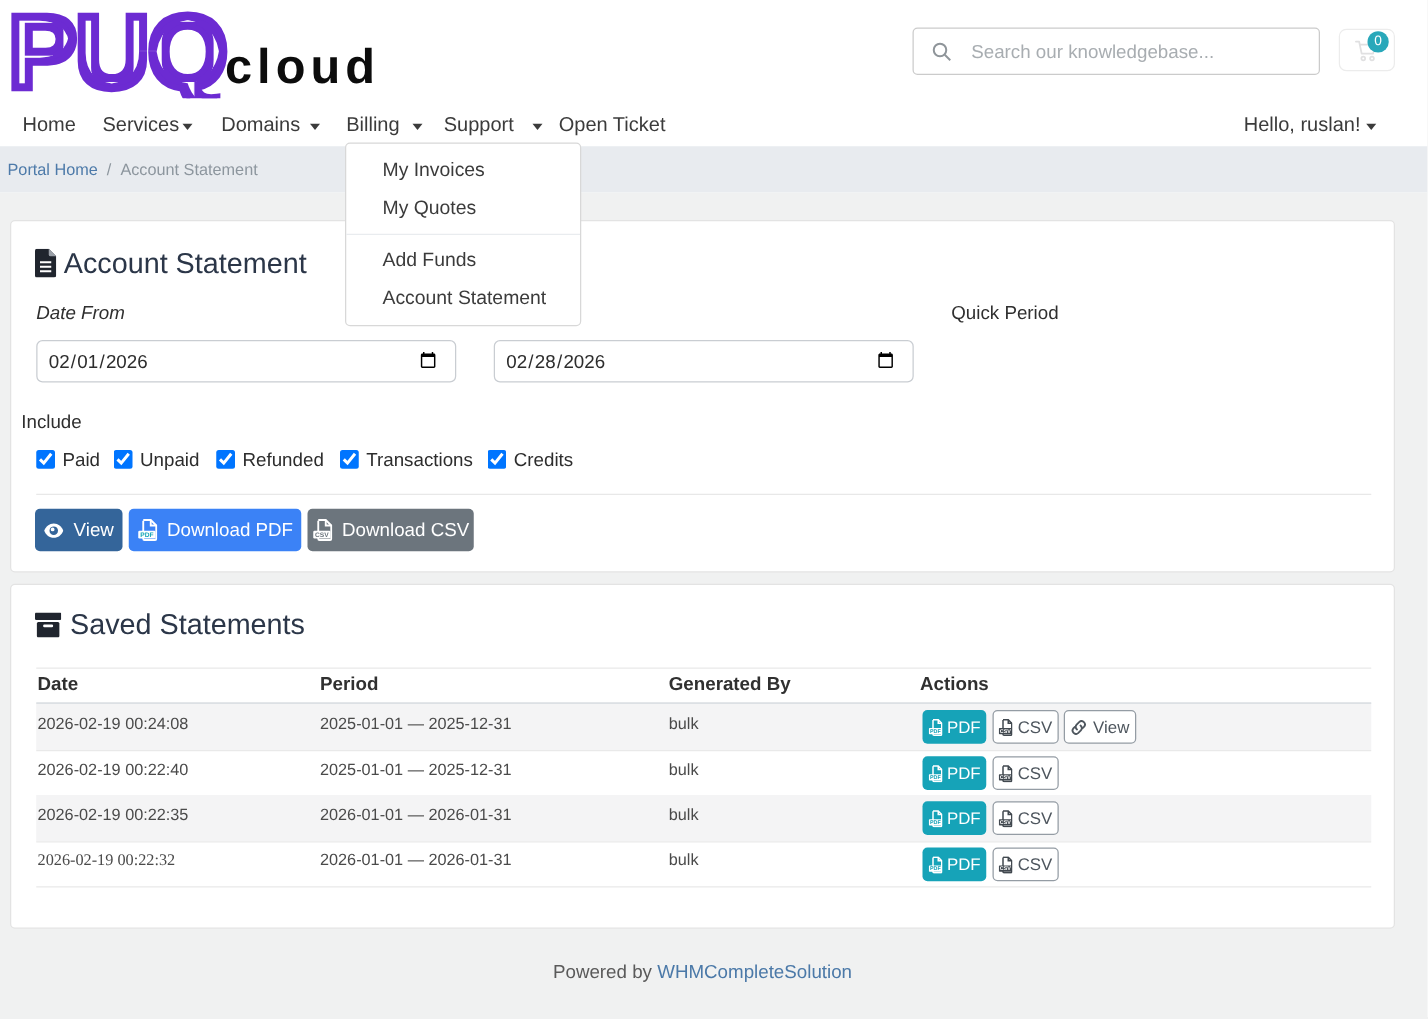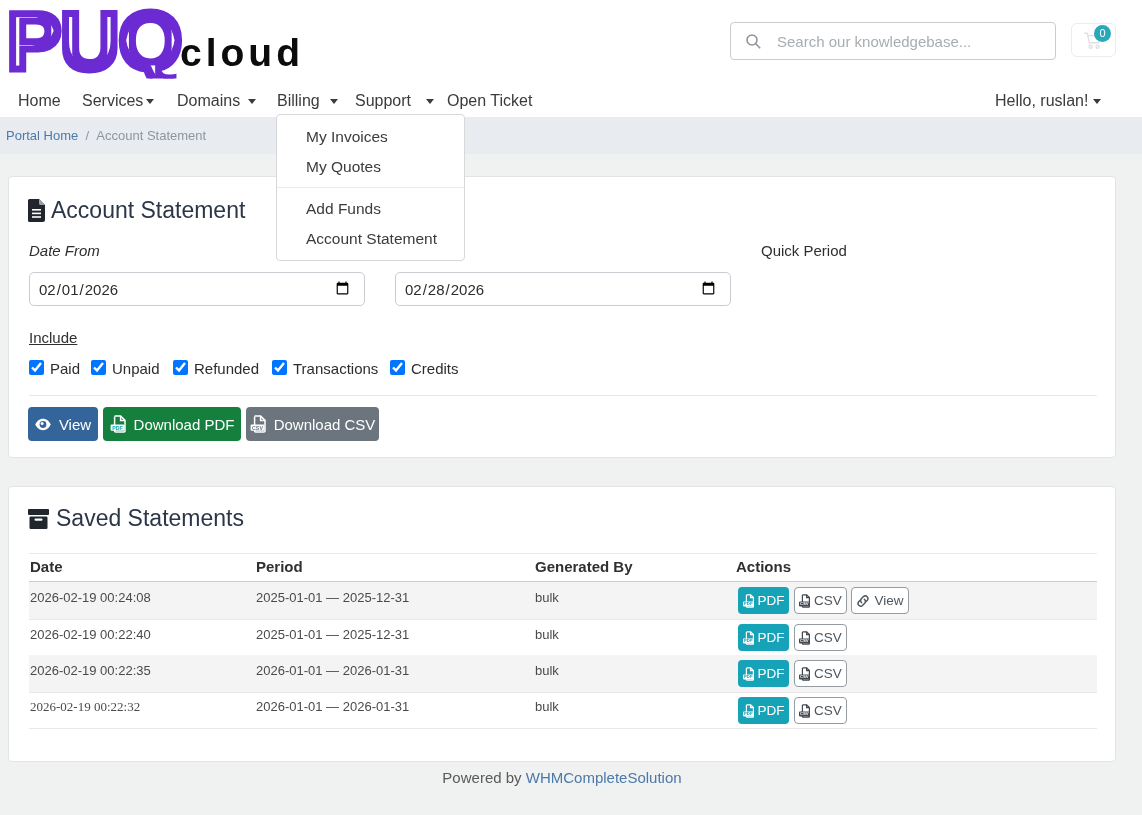--- a/index.html
+++ b/index.html
@@ -18,21 +18,21 @@
 .badge0 { position:absolute; left:1094px; top:25px; width:17px; height:17px; border-radius:50%; background:#29a8ba; color:#fff; font-size:11px; line-height:17px; text-align:center; }
 
 .nav-item { position:absolute; top:92px; font-size:16px; color:#3b3b3b; white-space:nowrap; }
 .caret { position:absolute; top:98.5px; width:0; height:0; border-left:4.5px solid transparent; border-right:4.5px solid transparent; border-top:5px solid #3b3b3b; }
 
 .crumb { position:absolute; left:6px; top:128px; font-size:13px; color:#8d969e; }
 .crumb .ph { color:#4d7aa9; }
 
 .card { position:absolute; left:8px; width:1108px; background:#fff; border:1px solid #e3e3e3; border-radius:4px; }
 .card1 { top:176px; height:282px; }
-.card2 { top:486px; height:276px; }
+.card2 { top:467px; height:276px; }
 .cardtitle { position:absolute; font-size:23px; color:#2b3648; white-space:nowrap; }
 .lbl { position:absolute; font-size:15px; color:#2f2f2f; }
 input.dt { position:absolute; width:336px; height:34px; border:1px solid #c9cdd2; border-radius:5px; font-family:"Liberation Sans",sans-serif; font-size:15px; color:#2d2d2d; padding:0 14px 0 8px; background:#fff; }
 input.dt::-webkit-calendar-picker-indicator { width:15px; height:16px; padding:0; margin:0; }
 
 .qp { position:absolute; left:750px; top:94px; display:flex; }
 .qp div { height:28px; line-height:26px; border:1px solid #8a939b; background:#fff; color:#4e585f; font-size:15px; text-align:center; margin-left:-1px; }
 .qp div:first-child { border-radius:4px 0 0 4px; margin-left:0; }
 .qp div:last-child { border-radius:0 4px 4px 0; }
 
@@ -127,21 +127,21 @@
       <rect x="4" y="17.2" width="9" height="1.6" fill="#fff"></rect>
     </svg>
     <div class="cardtitle" style="left:42px; top:20px;">Account Statement</div>
 
     <div class="lbl" style="left:20px; top:65px;font-style:italic;">Date From</div>
     <input class="dt" type="date" value="2026-02-01" style="left: 20px; top: 95px;">
     <input class="dt" type="date" value="2026-02-28" style="left: 386px; top: 95px;">
 
     <div class="lbl" style="left:752px; top:65px;">Quick Period</div>
 
-    <div class="lbl" style="left:20px; top:152px;text-decoration:underline;">Include</div>
+    <div class="lbl" style="left:8px; top:152px;">Include</div>
     <div class="ckgrp" style="left:20px;">
         <input type="checkbox" checked="" style="">
         <span>Paid</span>
       </div>
     <div class="ckgrp" style="left:82px;">
         <input type="checkbox" checked="" style="">
         <span>Unpaid</span>
       </div>
     <div class="ckgrp" style="left:164px;">
         <input type="checkbox" checked="" style="">
@@ -159,21 +159,21 @@
     <div class="hr1"></div>
 
     <div class="bbtn" style="left:19px; width:70px; background:#34659a;">
       <svg width="16" height="13" viewBox="0 0 16 13">
         <path d="M8 0.8 C11.5 0.8 14.3 3.1 15.6 6.5 C14.3 9.9 11.5 12.2 8 12.2 C4.5 12.2 1.7 9.9 0.4 6.5 C1.7 3.1 4.5 0.8 8 0.8 Z" fill="#fff"></path>
         <circle cx="8" cy="6.5" r="3.4" fill="#34659a"></circle>
         <circle cx="7.1" cy="5.5" r="1.5" fill="#fff"></circle>
       </svg>
       <span>View</span>
     </div>
-    <div class="bbtn" style="left:94px; width:138px; background:#15803d;">
+    <div class="bbtn" style="left:94px; width:138px; background:#3b82f6;">
       <svg width="16" height="18" viewBox="0 0 16 18">
         <path d="M4.6 1 H10.6 L15 5.4 V16 a1 1 0 0 1 -1 1 H5.6 a1 1 0 0 1 -1 -1 V1.5" fill="none" stroke="#fff" stroke-width="1.5"></path>
         <path d="M10.6 1 V5.4 H15" fill="none" stroke="#fff" stroke-width="1.5"></path>
         <rect x="0.6" y="9.6" width="13.8" height="6.2" rx="1" fill="#fff"></rect>
         <text x="7.5" y="14.7" font-size="5.3" font-weight="bold" fill="#17a6b8" text-anchor="middle" font-family="Liberation Sans">PDF</text>
       </svg>
       <span>Download PDF</span>
     </div>
     <div class="bbtn" style="left:237px; width:133px; background:#6c757d;">
       <svg width="16" height="18" viewBox="0 0 16 18">

